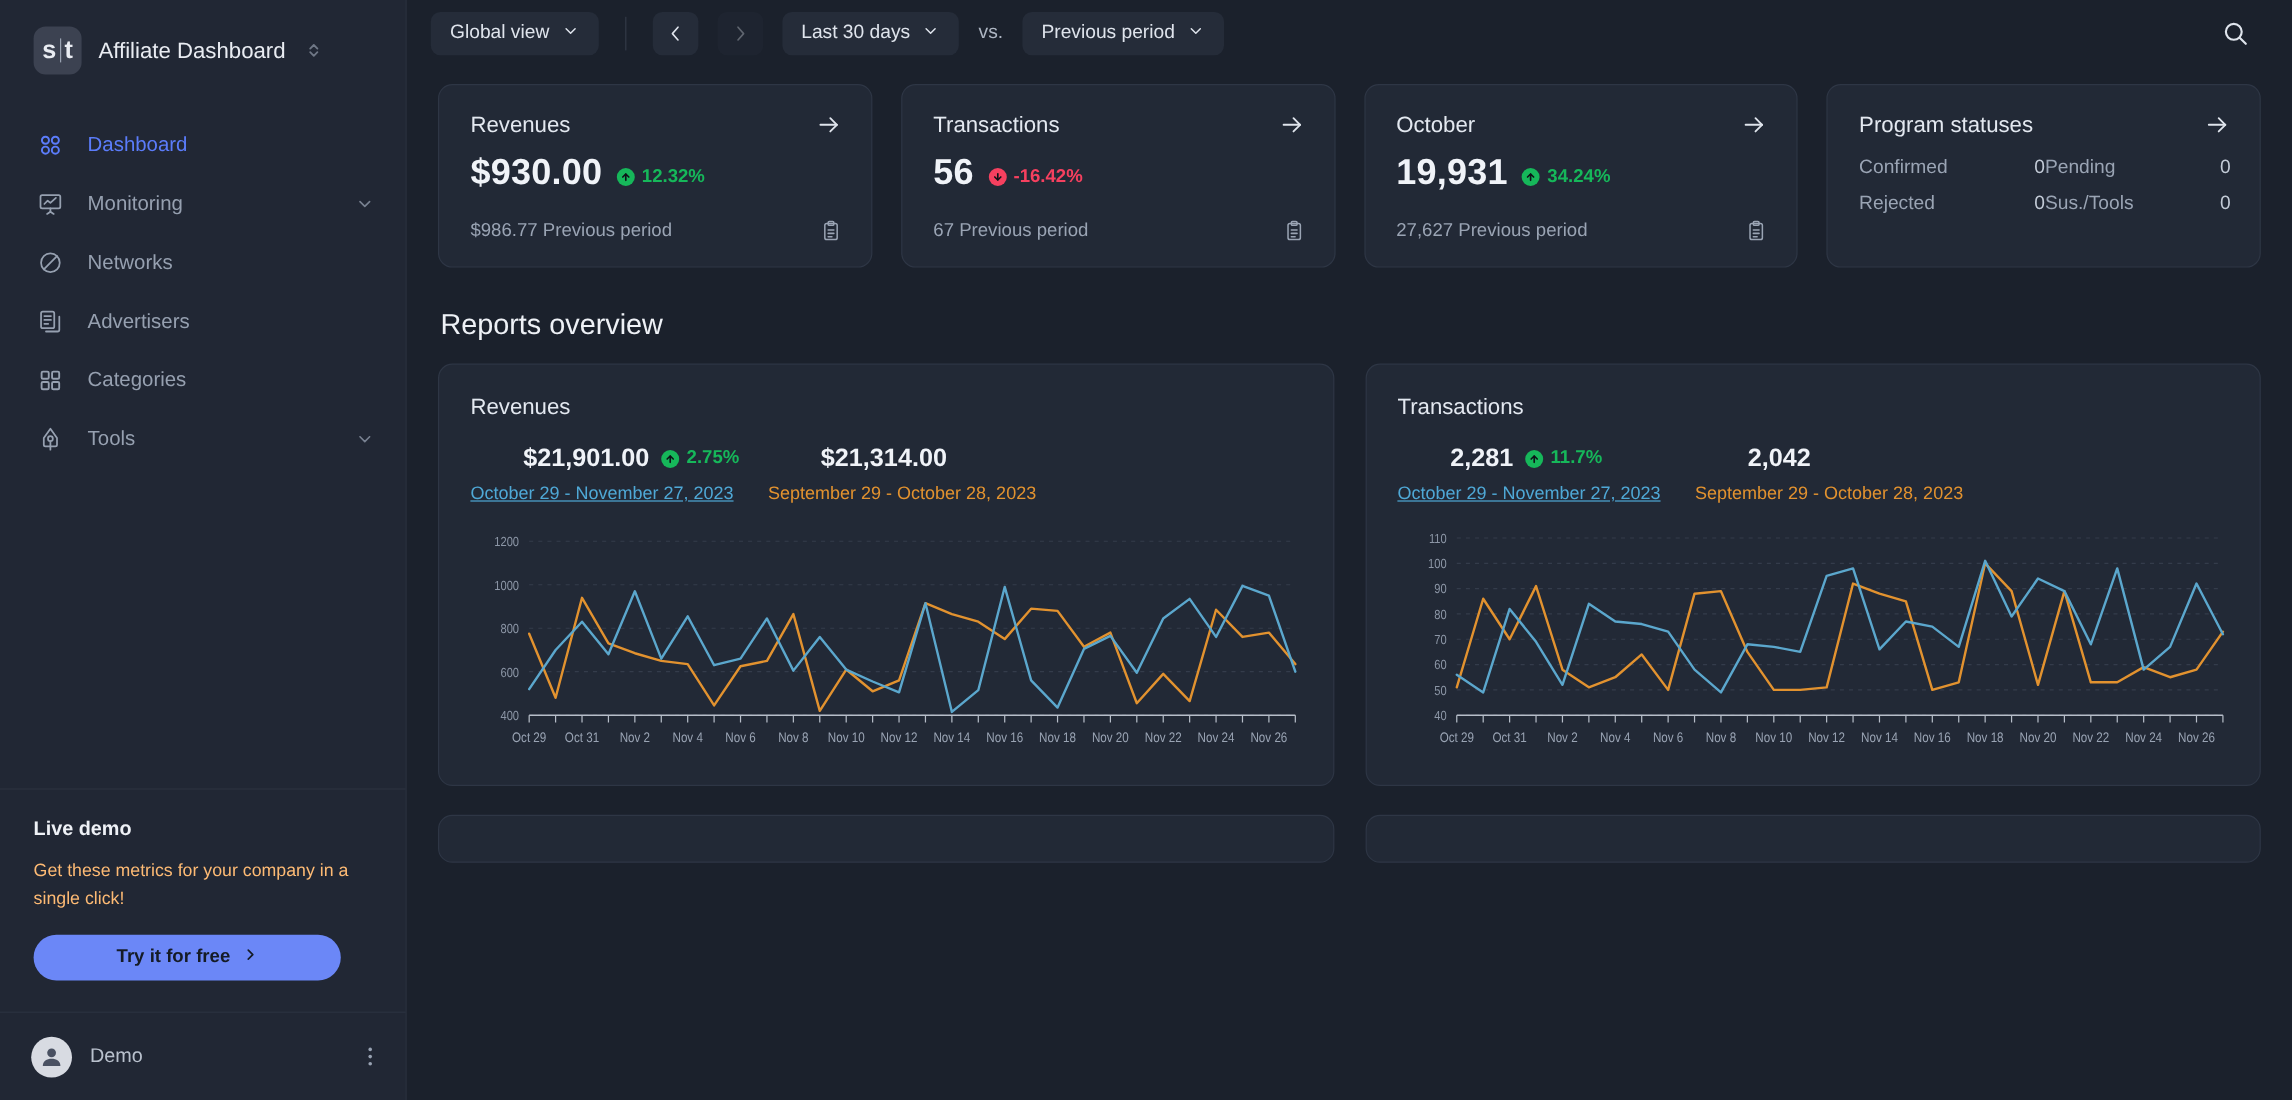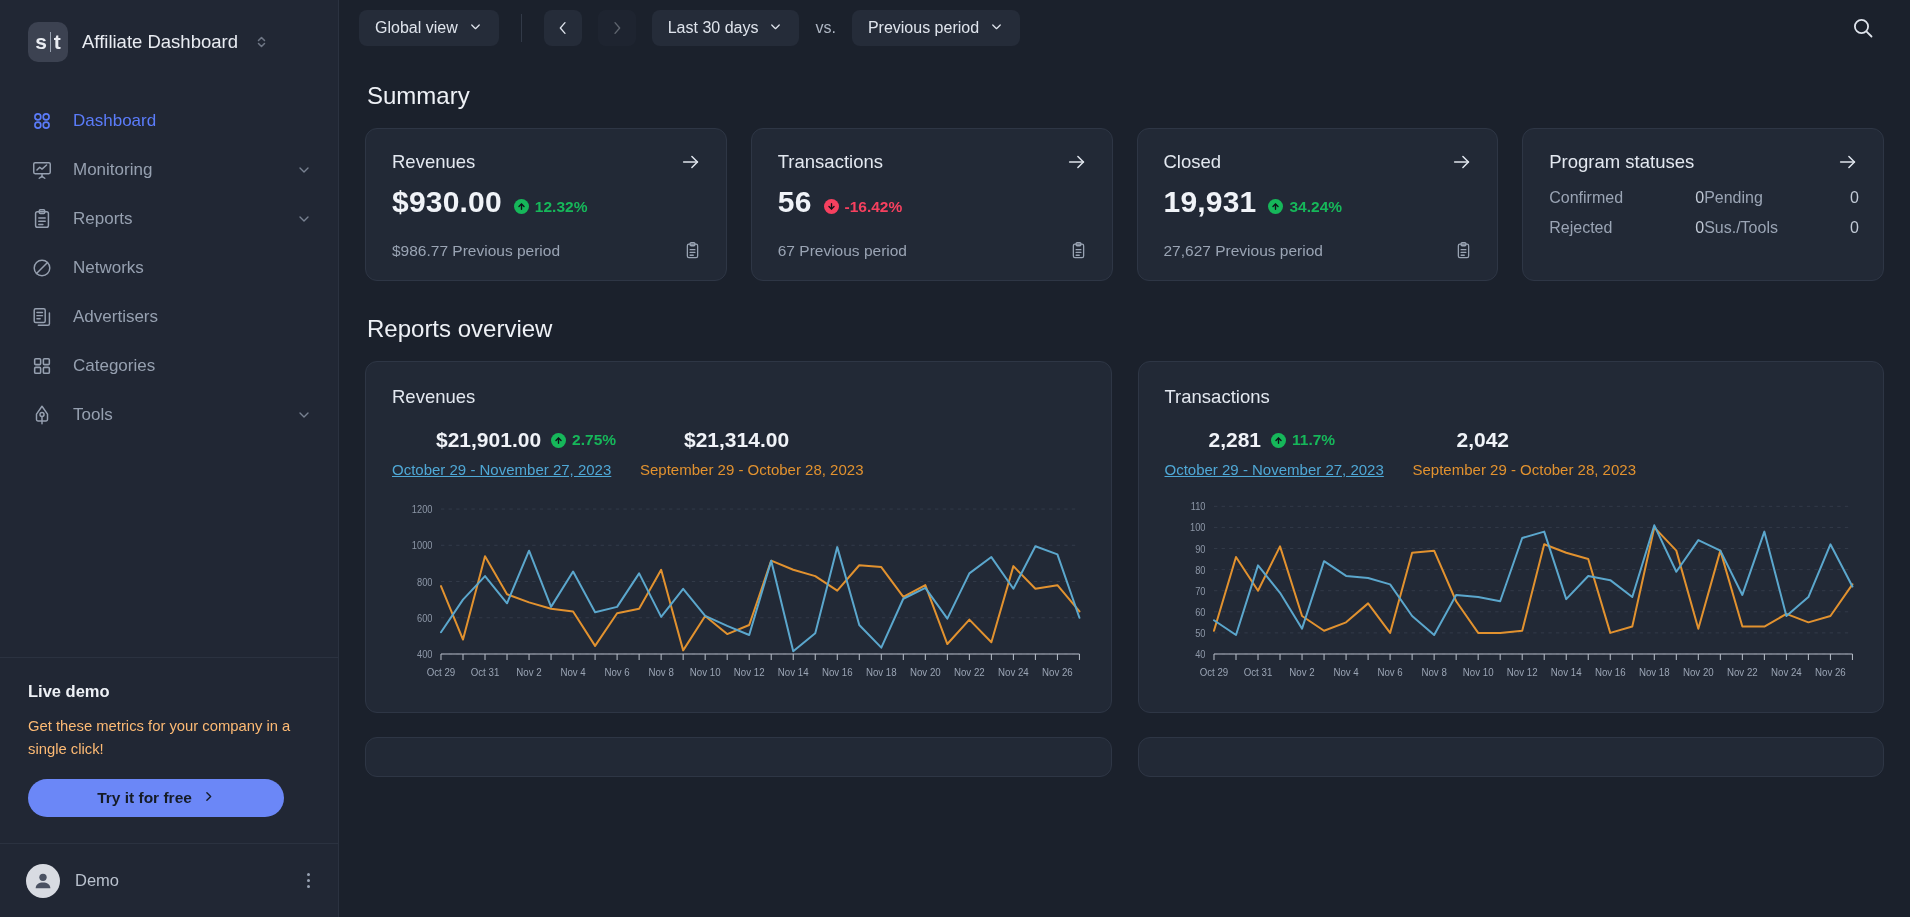--- a/index.html
+++ b/index.html
@@ -197,37 +197,20 @@
           </svg>
         </span>
         <span class="nav-label">Monitoring</span>
         <span class="chev">
           <svg width="16" height="16" viewBox="0 0 24 24" fill="none" stroke="#96a0b0" stroke-width="2" stroke-linecap="round" stroke-linejoin="round">
               <path d="M6 9 L12 15 L18 9"></path>
             </svg>
         </span>
       </div>
 
-      <div class="nav-item">
-        <span class="ic">
-          <svg width="22" height="22" viewBox="0 0 24 24" fill="none" stroke="#96a0b0" stroke-width="1.6" stroke-linecap="round" stroke-linejoin="round">
-            <rect x="5" y="4" width="14" height="17" rx="2"></rect>
-            <rect x="9" y="2" width="6" height="4" rx="1.2"></rect>
-            <path d="M8.5 11 H15.5"></path>
-              <path d="M8.5 14.5 H15.5"></path>
-              <path d="M8.5 18 H13"></path>
-          </svg>
-        </span>
-        <span class="nav-label">Reports</span>
-        <span class="chev">
-          <svg width="16" height="16" viewBox="0 0 24 24" fill="none" stroke="#96a0b0" stroke-width="2" stroke-linecap="round" stroke-linejoin="round">
-              <path d="M6 9 L12 15 L18 9"></path>
-            </svg>
-        </span>
-      </div>
 
       <div class="nav-item">
         <span class="ic">
           <svg width="22" height="22" viewBox="0 0 24 24" fill="none" stroke="#96a0b0" stroke-width="1.6" stroke-linecap="round" stroke-linejoin="round">
             <circle cx="12" cy="12" r="8.5"></circle>
               <path d="M6 18 L18 6"></path>
           </svg>
         </span>
         <span class="nav-label">Networks</span>
       </div>
@@ -357,21 +340,20 @@
       <div class="search-btn">
         <svg width="24" height="24" viewBox="0 0 24 24" fill="none" stroke="#dfe4ec" stroke-width="1.8" stroke-linecap="round">
             <circle cx="10.5" cy="10.5" r="6.6"></circle>
             <path d="M15.6 15.6 L20.5 20.5"></path>
           </svg>
       </div>
     </div>
 
     <div class="content">
 
-      <h2 class="section-title">Summary</h2>
 
       <div class="cards">
 
         <div class="card">
           <div class="card-head">
             <span class="card-title">Revenues</span>
             <span class="arrow-ic">
               <svg width="22" height="22" viewBox="0 0 24 24" fill="none" stroke="#dfe4ec" stroke-width="1.7" stroke-linecap="round" stroke-linejoin="round">
                   <path d="M4 12 H19"></path>
                   <path d="M13 6 L19 12 L13 18"></path>
@@ -435,21 +417,21 @@
                 <path d="M9 11 H15"></path>
                   <path d="M9 14.5 H15"></path>
                   <path d="M9 18 H13"></path>
               </svg>
             </span>
           </div>
         </div>
 
         <div class="card">
           <div class="card-head">
-            <span class="card-title">Closed</span>
+            <span class="card-title">October</span>
             <span class="arrow-ic">
               <svg width="22" height="22" viewBox="0 0 24 24" fill="none" stroke="#dfe4ec" stroke-width="1.7" stroke-linecap="round" stroke-linejoin="round">
                   <path d="M4 12 H19"></path>
                   <path d="M13 6 L19 12 L13 18"></path>
                 </svg>
             </span>
           </div>
           <div class="card-value-row">
             <span class="card-value">19,931</span>
             <span class="delta up">

